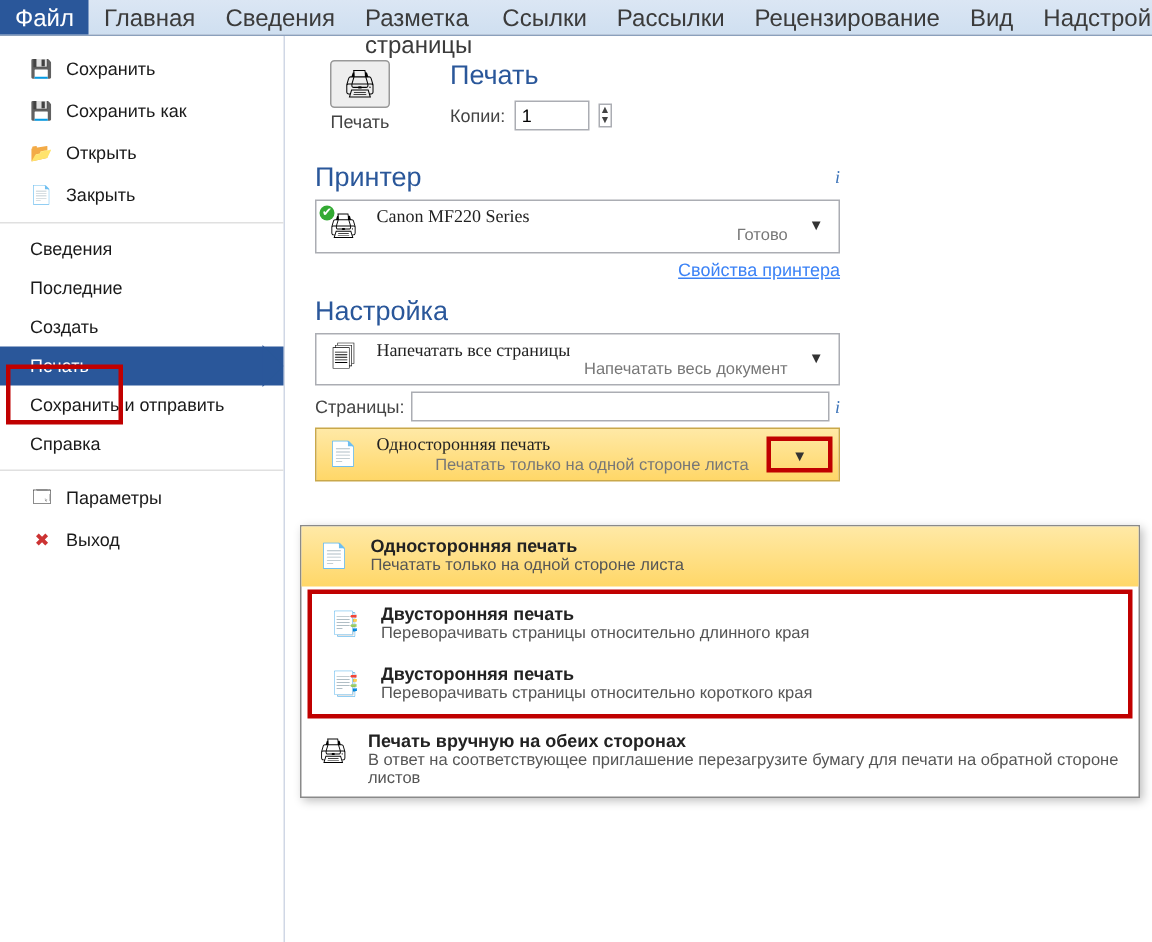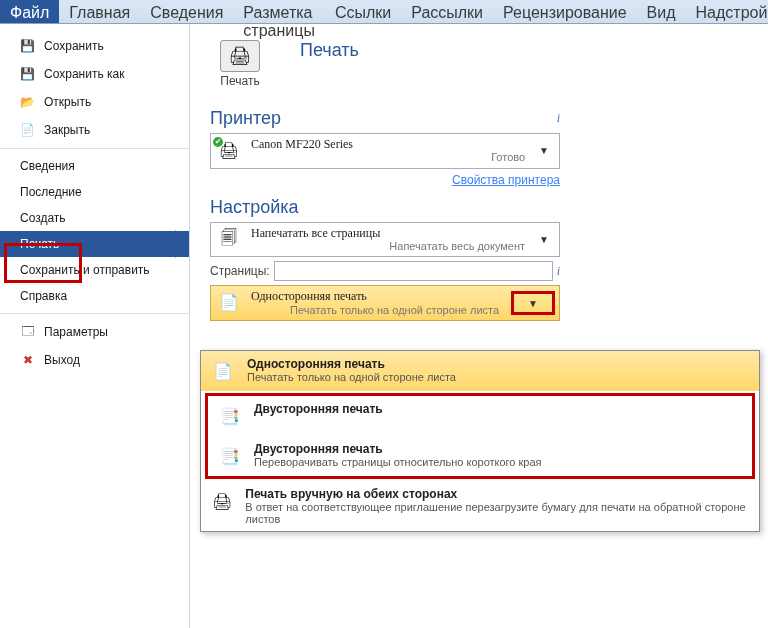--- a/index.html
+++ b/index.html
@@ -135,20 +135,28 @@
   </div>
 
   <div class="content">
     <div class="print-header">
       <div class="print-btn-box">
         <div class="big-icon">🖨</div>
         <div class="lbl">Печать</div>
       </div>
       <div>
         <div class="section-title">Печать</div>
+        <div class="copies-row">
+          <span>Копии:</span>
+          <input class="copies-input" value="1" style="">
+          <span style="display:inline-flex;flex-direction:column;font-size:7px;line-height:7px;border:1px solid #abadb3;">
+              <span>▲</span>
+              <span>▼</span>
+            </span>
+        </div>
       </div>
     </div>
 
     <div class="section-header" style="width:350px;">
       <span>Принтер</span>
       <span class="info-i">i</span>
     </div>
     <div class="combo">
       <span class="c-icon printer-status-icon">🖨</span>
       <span class="c-text">
@@ -204,20 +212,21 @@
     <span class="dd-text">
       <div class="t1">Односторонняя печать</div>
       <div class="t2">Печатать только на одной стороне листа</div>
     </span>
   </div>
   <div class="dd-group-hl">
     <div class="dd-item">
       <span class="dd-icon">📑</span>
       <span class="dd-text">
         <div class="t1">Двусторонняя печать</div>
+        <div class="t2">Переворачивать страницы относительно длинного края</div>
       </span>
     </div>
     <div class="dd-item">
       <span class="dd-icon">📑</span>
       <span class="dd-text">
         <div class="t1">Двусторонняя печать</div>
         <div class="t2">Переворачивать страницы относительно короткого края</div>
       </span>
     </div>
   </div>

